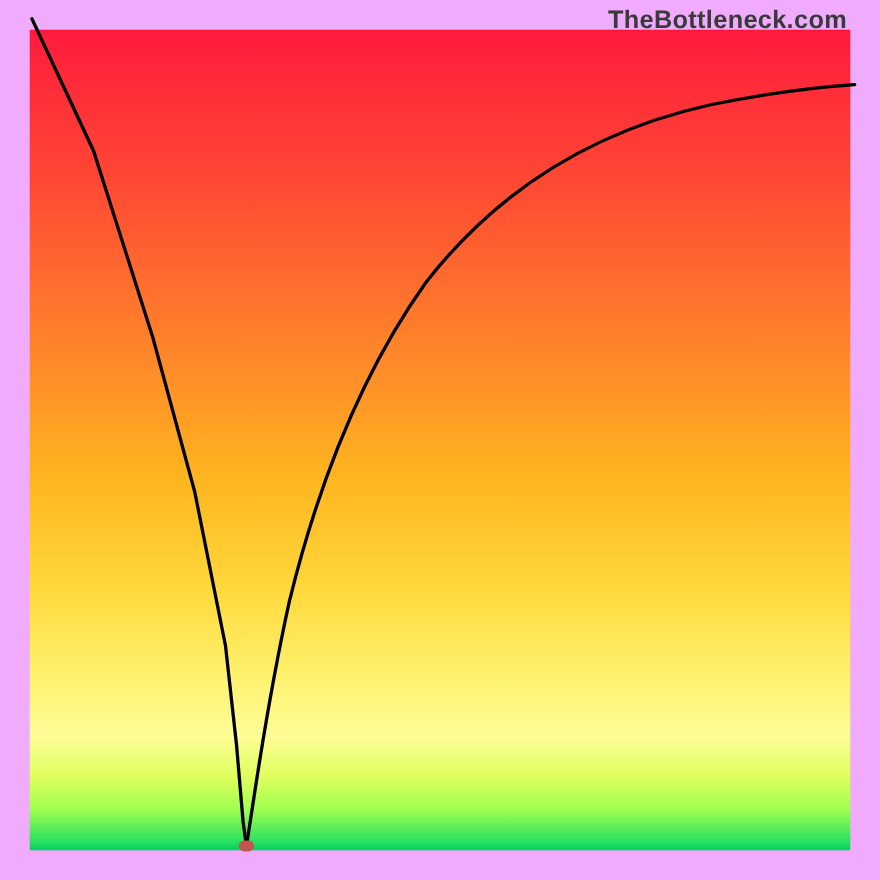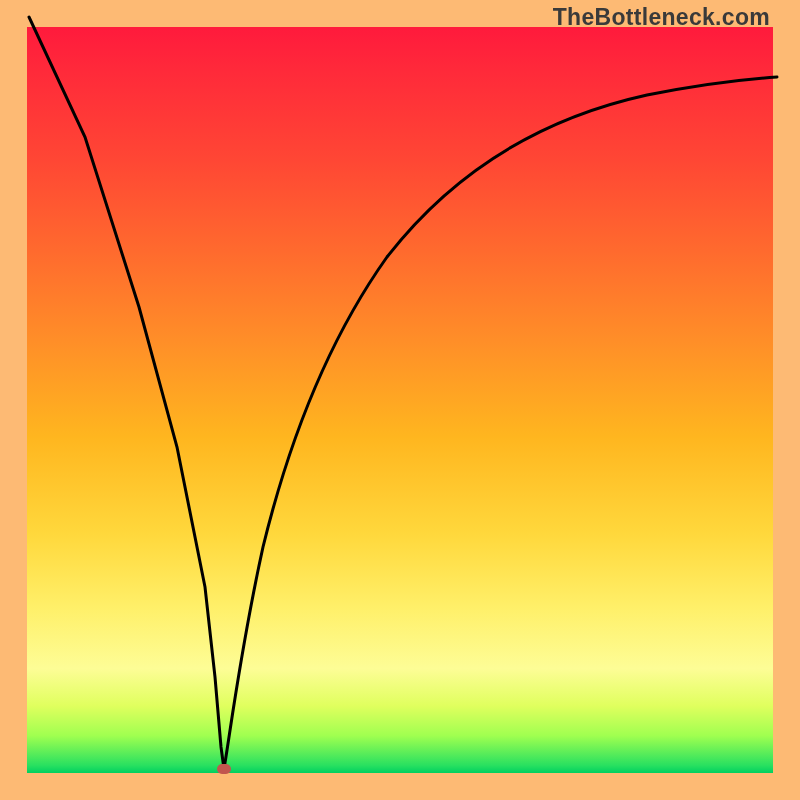--- a/index.html
+++ b/index.html
@@ -8,21 +8,21 @@
     width: 800px;
     height: 800px;
     background: #000;
     overflow: hidden;
     font-family: Arial, Helvetica, sans-serif;
   }
   .frame {
     position: relative;
     width: 800px;
     height: 800px;
-    background: #fdba74;
+    background: #f0abfc;
   }
   .plot-area {
     position: absolute;
     left: 27px;
     top: 27px;
     width: 746px;
     height: 746px;
     
     background: linear-gradient(to bottom,
       #ff1a3c 0%,

